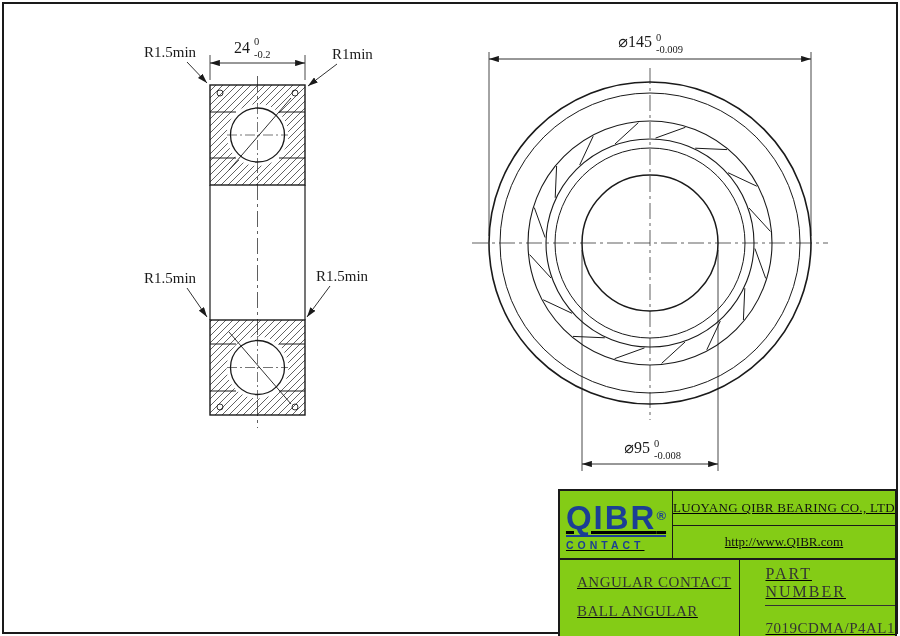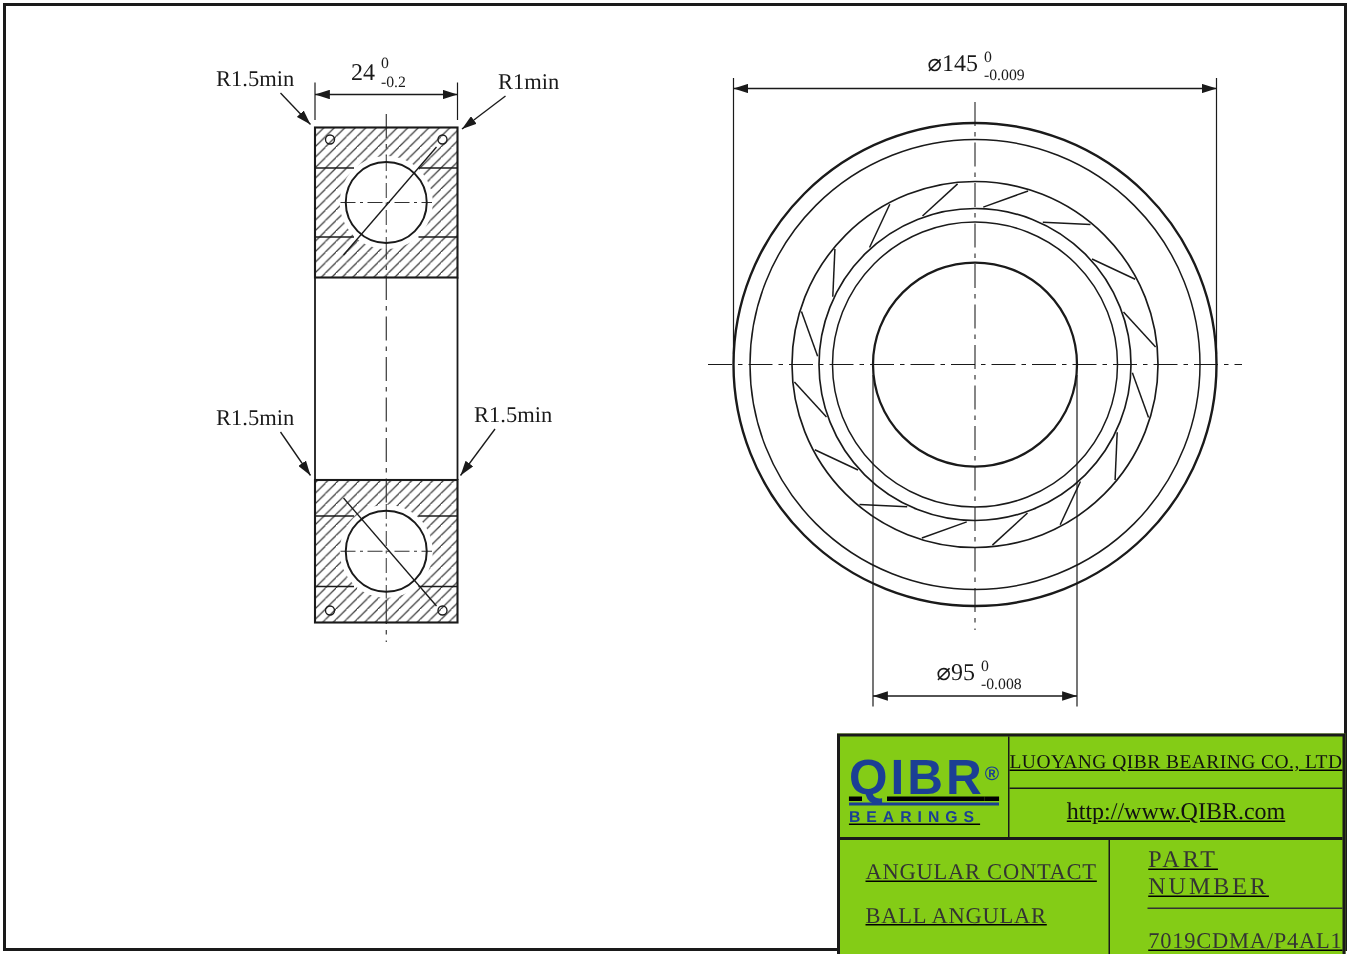--- a/index.html
+++ b/index.html
@@ -26,21 +26,21 @@
                font-size:33px; line-height:33px; color:#1b3f94; letter-spacing:2px; }
   .logo-main sup { font-size:13px; letter-spacing:0; vertical-align:9px; }
   .logo-sub { border-top:2.5px solid #1b3f94; margin-top:1px; padding-top:2px;
               font-family:"Liberation Sans", sans-serif; font-weight:bold;
               font-size:10.5px; letter-spacing:4px; color:#1b3f94; }
   .company-cell { flex:1; display:flex; flex-direction:column; }
   .company { flex:1; display:flex; align-items:center; justify-content:center;
              border-bottom:1.5px solid #1a1a1a; font-size:13px; color:#111;
              letter-spacing:0.3px; white-space:nowrap; }
   .website { height:32px; display:flex; align-items:center; justify-content:center;
-             font-size:16px; color:#111; }
+             font-size:13px; color:#111; }
   .tb-row2 { flex:1; display:flex; }
   .product-cell { width:202px; border-right:1.5px solid #1a1a1a;
                   padding:8px 0 0 17px; box-sizing:border-box;
                   font-size:15px; line-height:29px; color:#333; letter-spacing:0.5px; }
   .part-cell { flex:1; display:flex; flex-direction:column;margin-left:25px; }
   .part-label { flex:1; display:flex; align-items:center; justify-content:center;
                 border-bottom:1.5px solid #333; font-size:16px; color:#333;
                 letter-spacing:2px; }
   .part-number { flex:1; display:flex; align-items:center; justify-content:center;
                  font-size:15px; color:#333; letter-spacing:0.5px; }
@@ -170,21 +170,21 @@
   <text class="tol" x="654" y="447">0</text>
   <text class="tol" x="654" y="459">-0.008</text>
 </svg>
 
 
 <div class="title-block">
   <div class="tb-row1">
     <div class="logo-cell">
       <div class="logo-inner">
         <div class="logo-main"><span>QIBR</span><sup>®</sup></div>
-        <div class="logo-sub">BEARINGS</div>
+        <div class="logo-sub">CONTACT</div>
       </div>
     </div>
     <div class="company-cell">
       <div class="company">LUOYANG QIBR BEARING CO., LTD</div>
       <div class="website">http://www.QIBR.com</div>
     </div>
   </div>
   <div class="tb-row2">
     <div class="product-cell">
       <div>ANGULAR CONTACT</div>

